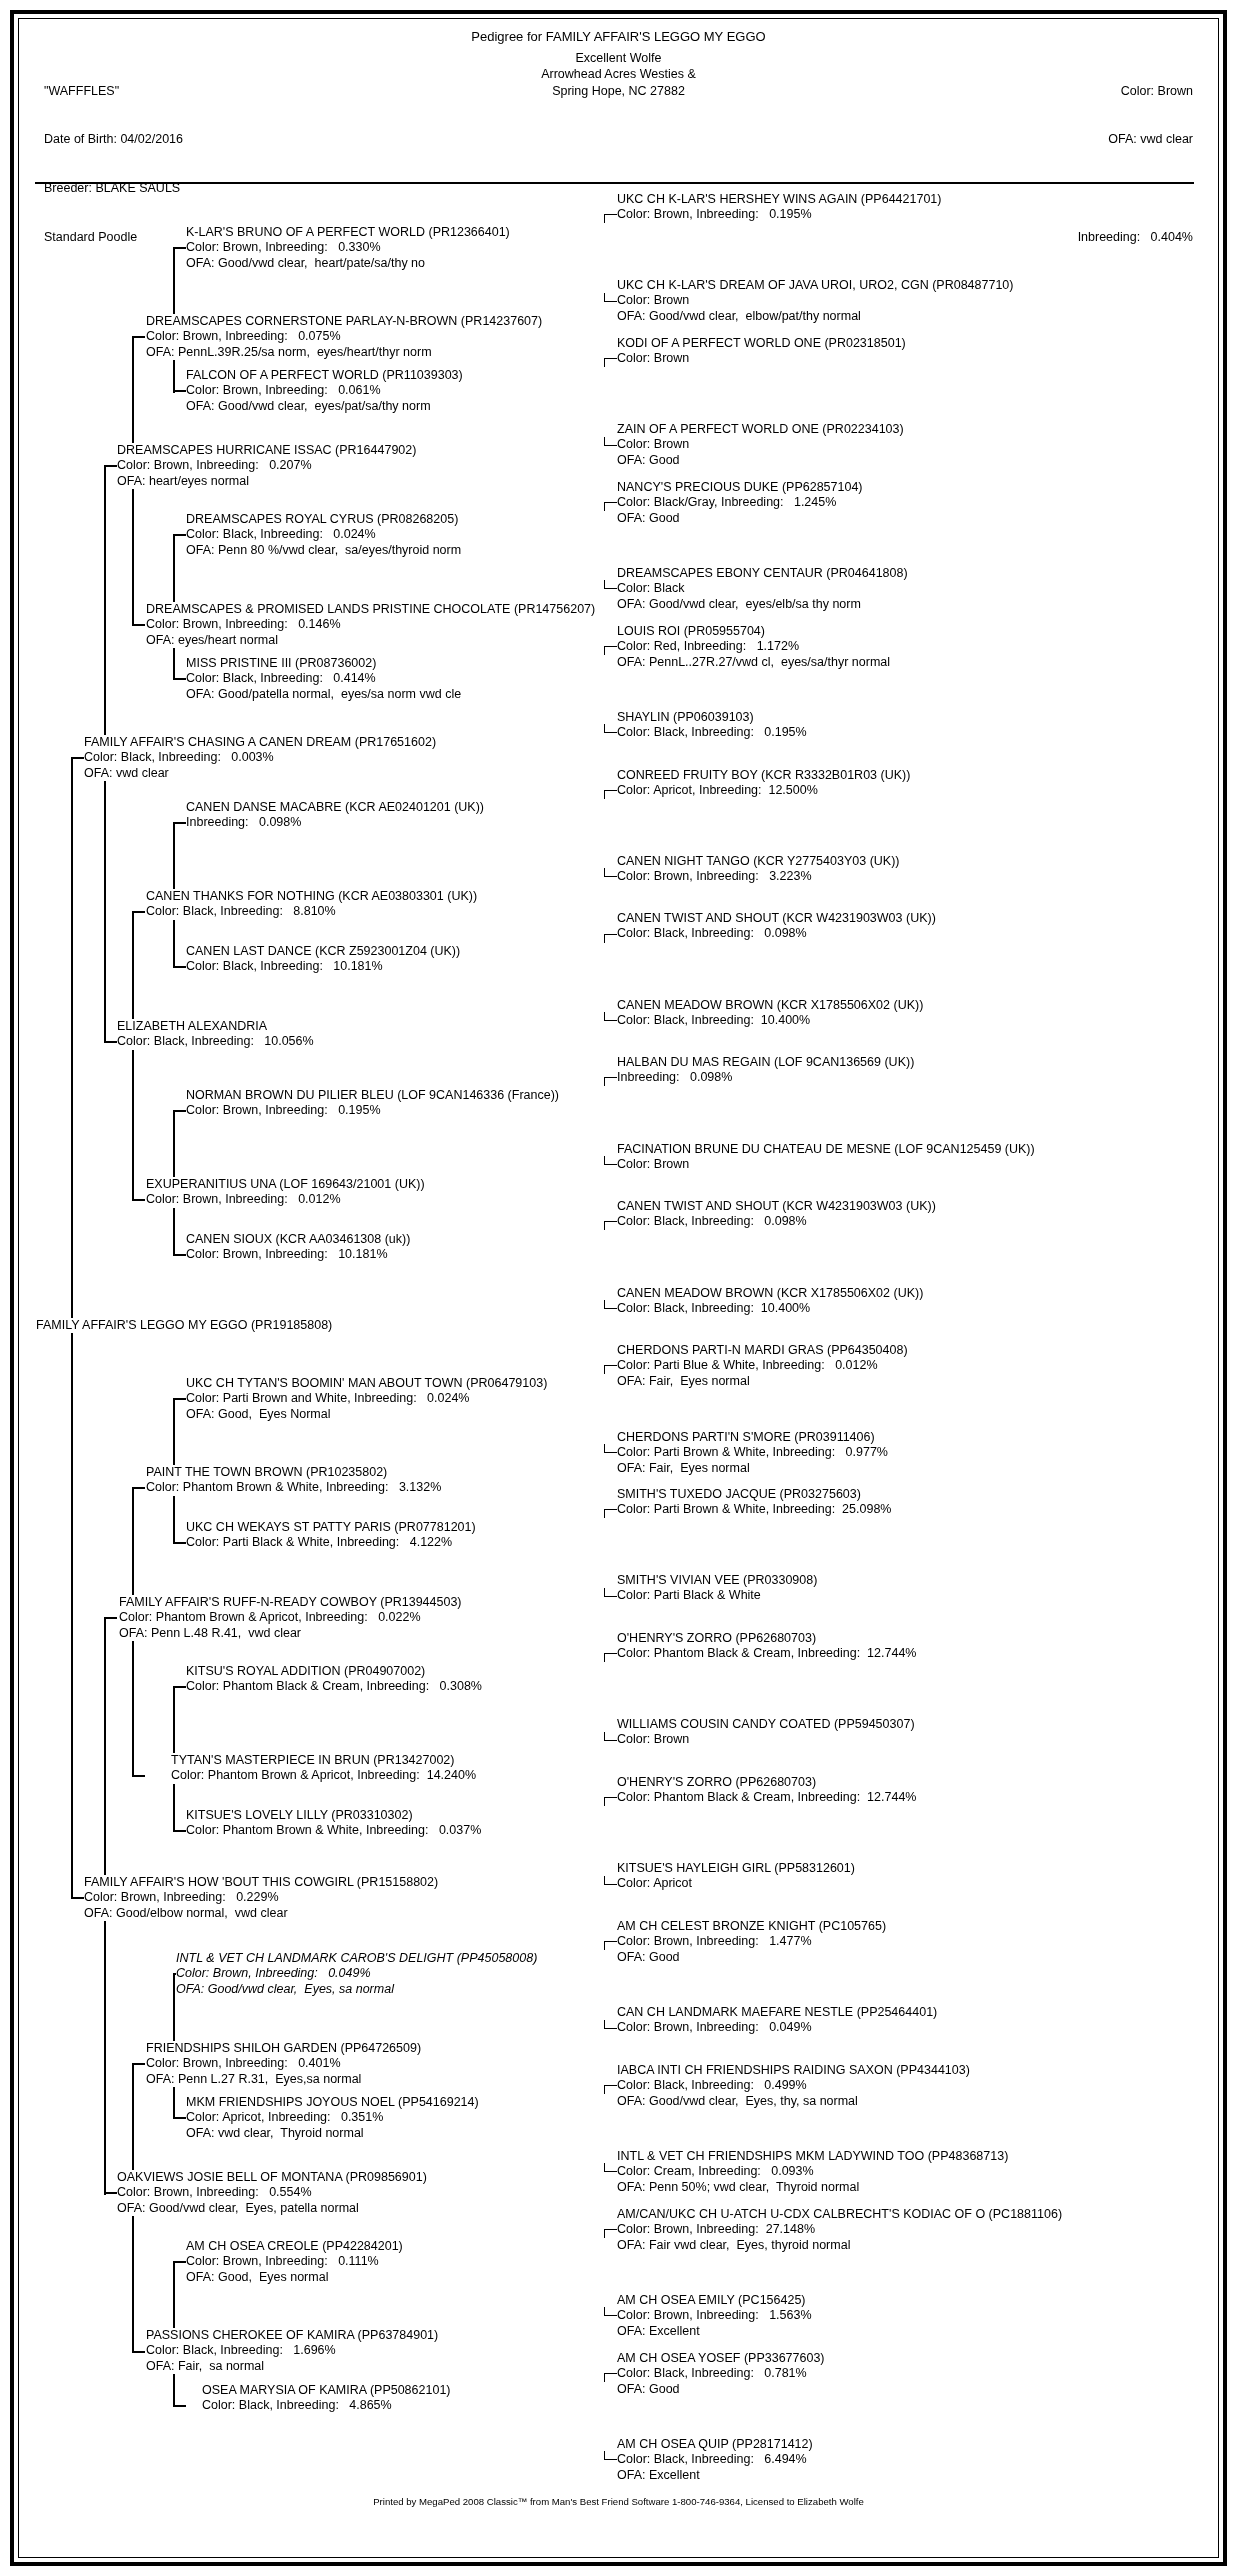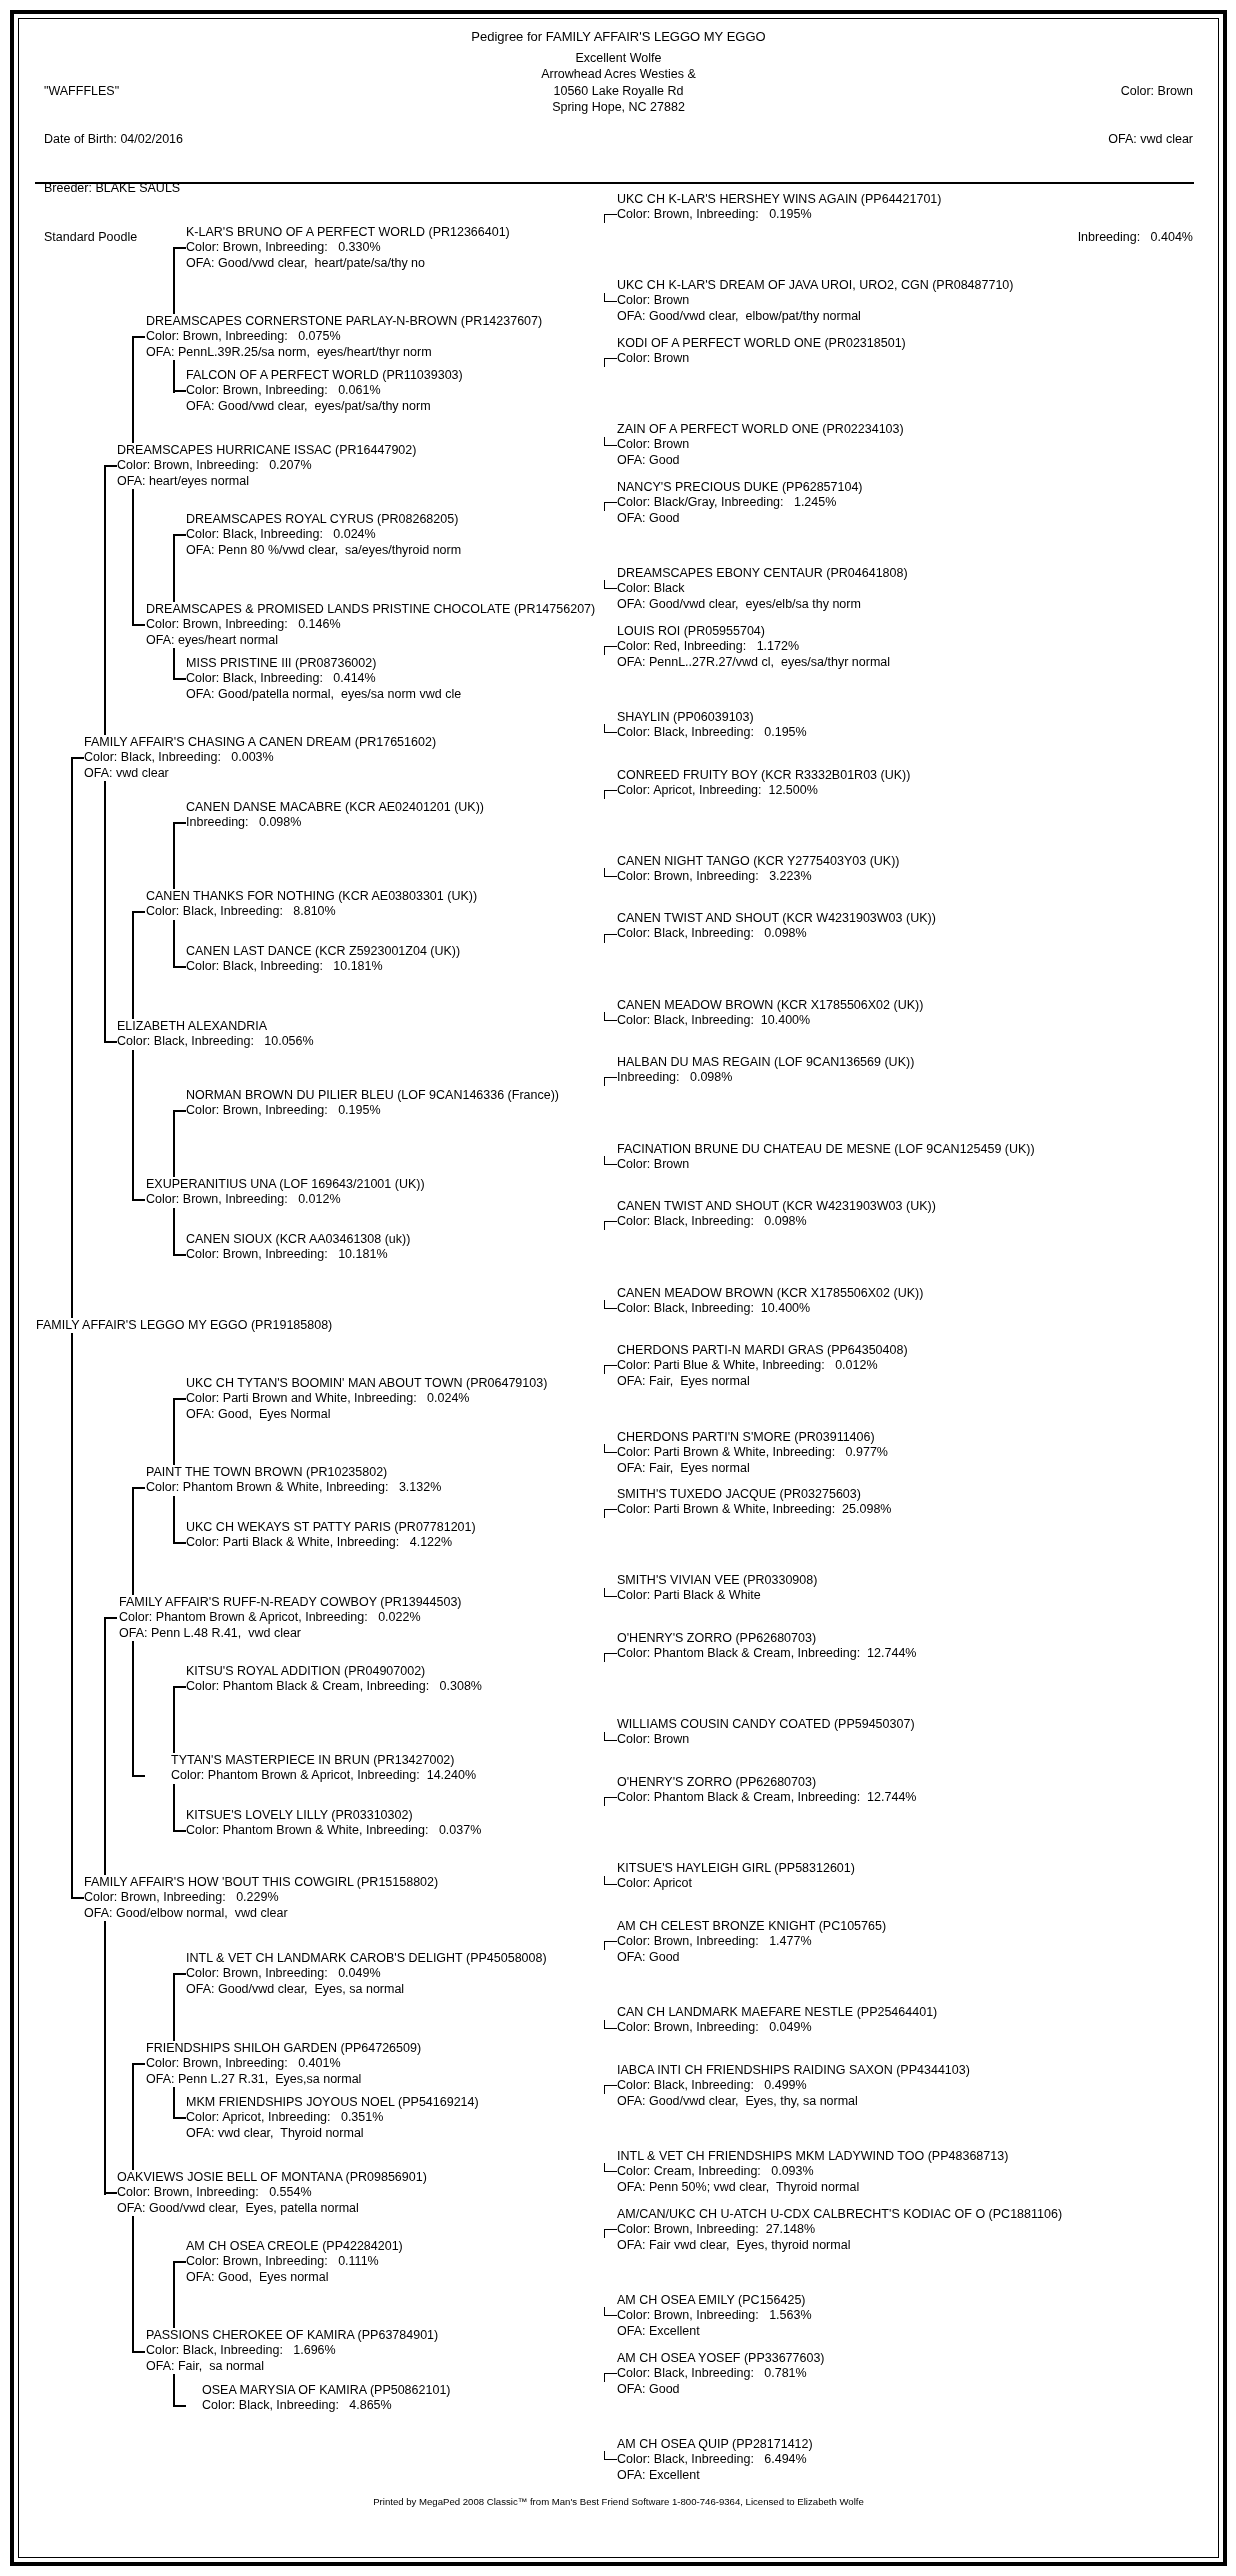--- a/index.html
+++ b/index.html
@@ -40,21 +40,20 @@
   <div class="hdr-left">
     <div>"WAFFFLES"</div>
     <div>Date of Birth: 04/02/2016</div>
     <div>Breeder: BLAKE SAULS</div>
     <div>Standard Poodle</div>
   </div>
 
   <div class="hdr-center">
     <div>Excellent Wolfe</div>
     <div>Arrowhead Acres Westies &amp;</div>
-    <div>10560 Lake Royalle Rd</div>
     <div>Spring Hope, NC 27882</div>
   </div>
 
   <div class="hdr-right">
     <div>Color: Brown</div>
     <div>OFA: vwd clear</div>
     <div class="hdr-gap"></div>
     <div>Inbreeding:   0.404%</div>
   </div>
 
@@ -218,21 +217,21 @@
         <div class="line">Color: Parti Black &amp; White, Inbreeding:   4.122%</div>
       </div>
       <div class="entry" style="left: 186px; top: 1664px;">
         <div class="line">KITSU'S ROYAL ADDITION (PR04907002)</div>
         <div class="line">Color: Phantom Black &amp; Cream, Inbreeding:   0.308%</div>
       </div>
       <div class="entry" style="left: 186px; top: 1808px;">
         <div class="line">KITSUE'S LOVELY LILLY (PR03310302)</div>
         <div class="line">Color: Phantom Brown &amp; White, Inbreeding:   0.037%</div>
       </div>
-      <div class="entry" style="left: 186px; top: 1951px;">
+      <div class="entry" style="left: 176px; top: 1951px; font-style: italic;">
         <div class="line">INTL &amp; VET CH LANDMARK CAROB'S DELIGHT (PP45058008)</div>
         <div class="line">Color: Brown, Inbreeding:   0.049%</div>
         <div class="line">OFA: Good/vwd clear,  Eyes, sa normal</div>
       </div>
       <div class="entry" style="left: 186px; top: 2095px;">
         <div class="line">MKM FRIENDSHIPS JOYOUS NOEL (PP54169214)</div>
         <div class="line">Color: Apricot, Inbreeding:   0.351%</div>
         <div class="line">OFA: vwd clear,  Thyroid normal</div>
       </div>
       <div class="entry" style="left: 186px; top: 2239px;">

